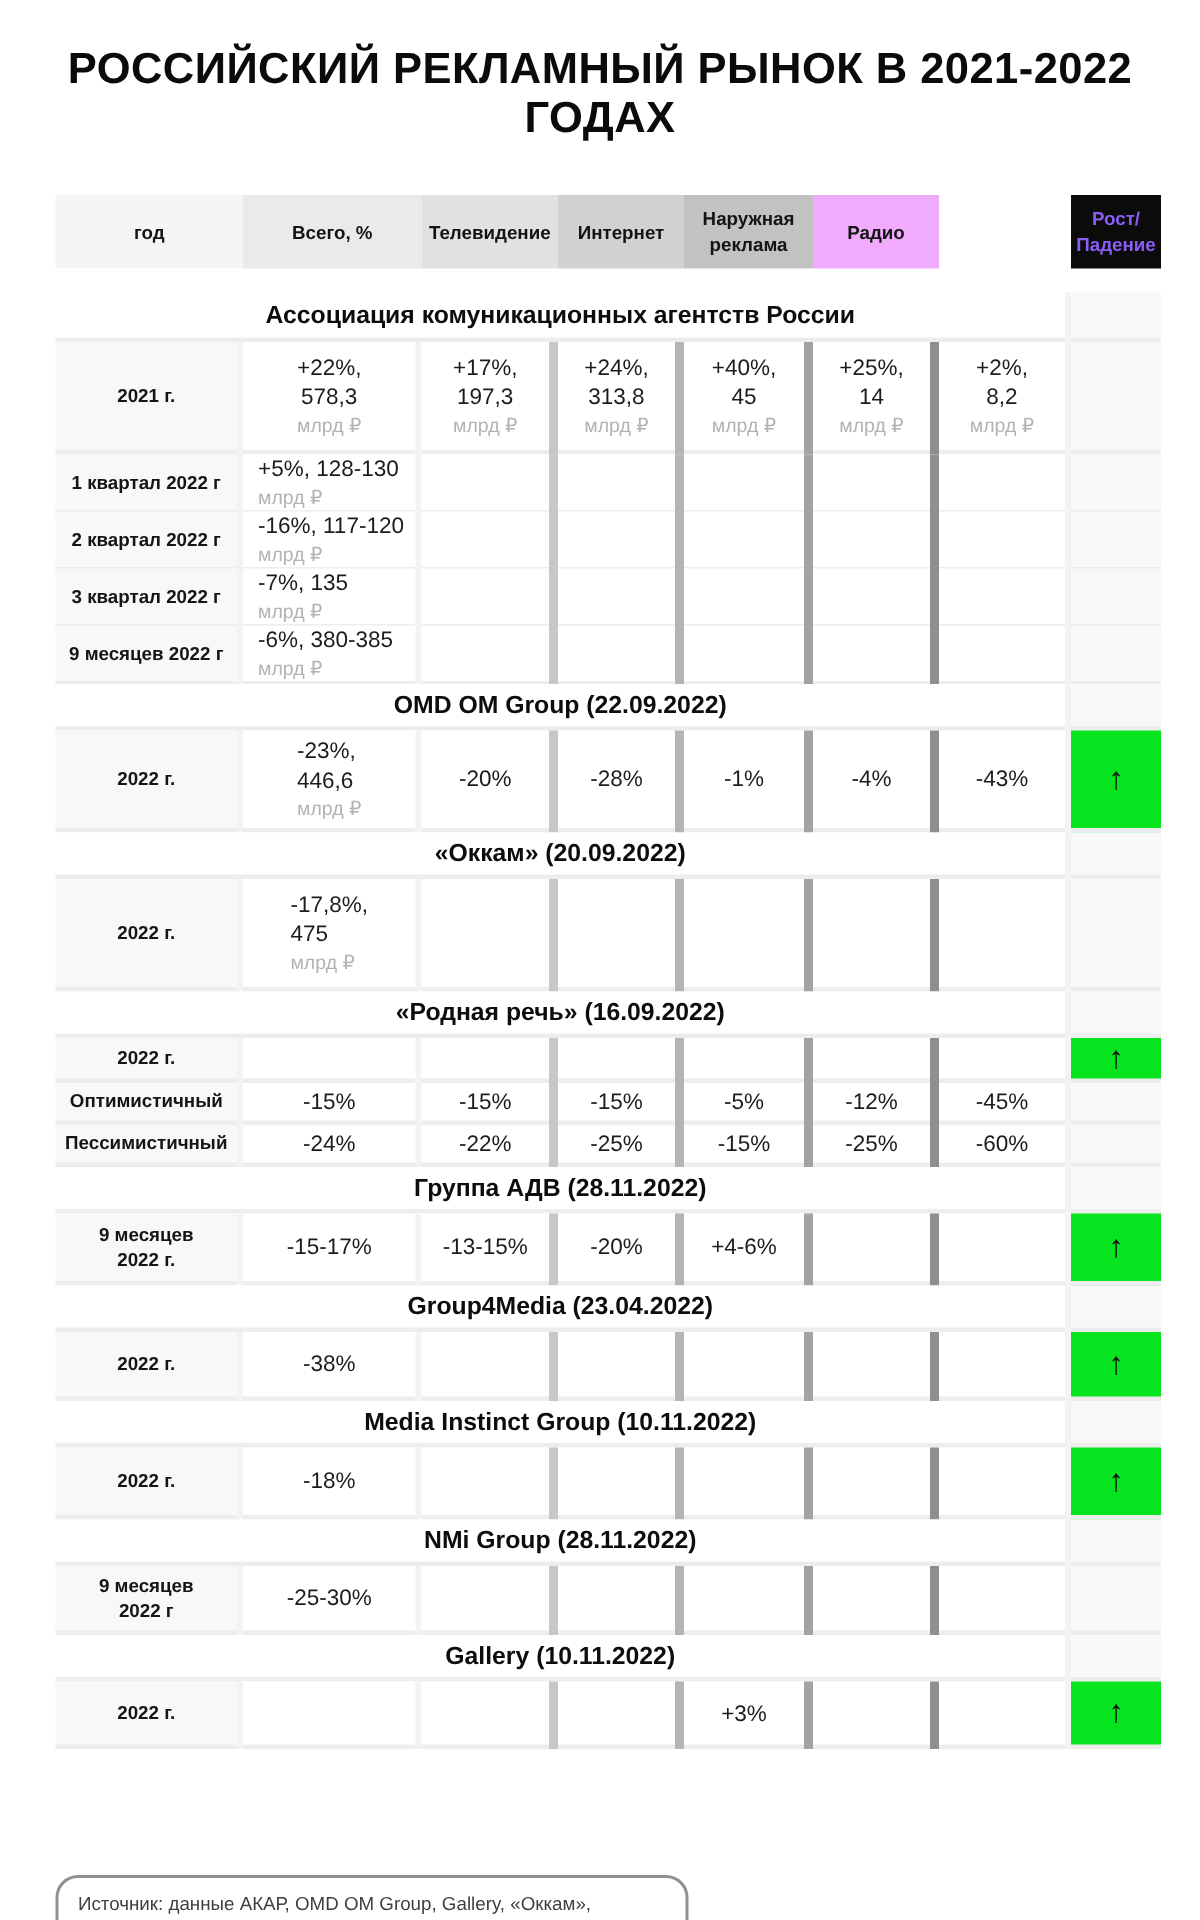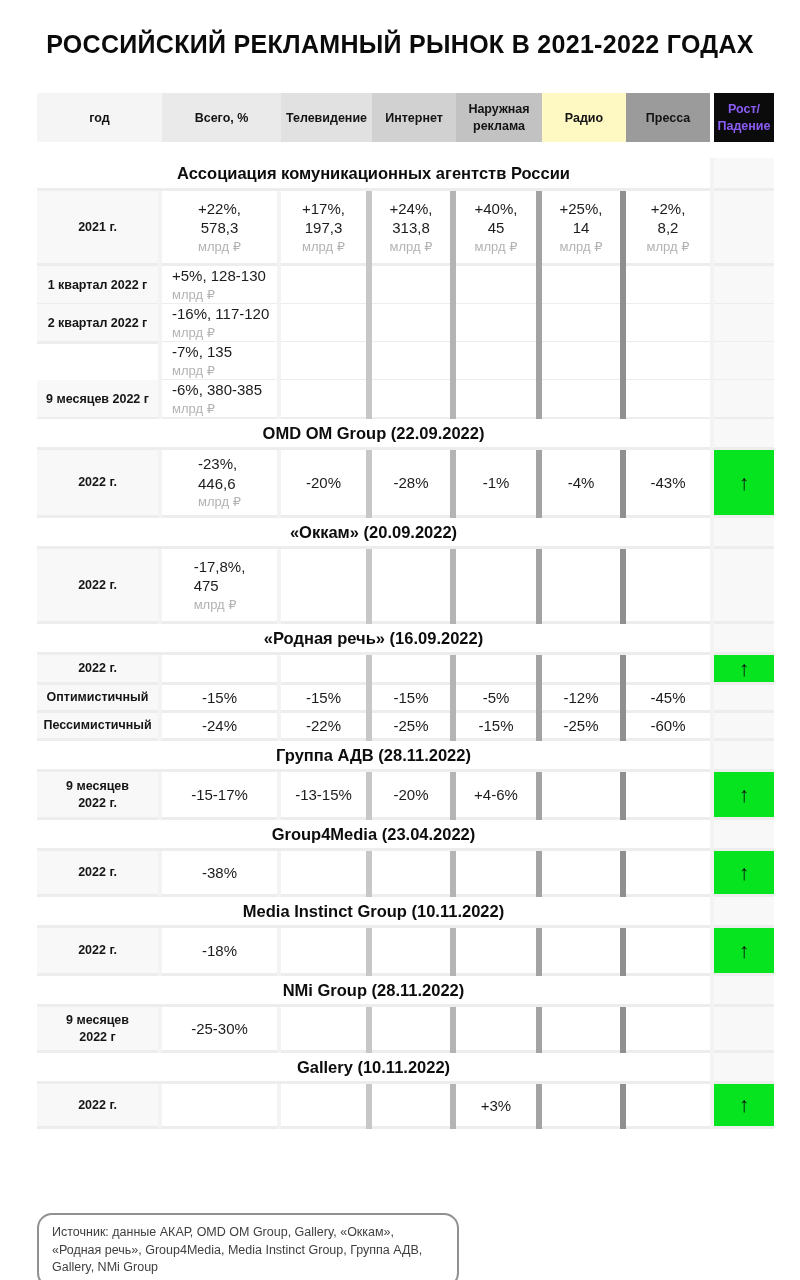--- a/index.html
+++ b/index.html
@@ -4,21 +4,21 @@
 <style>
   html,body{margin:0;padding:0;background:#ffffff;}
   body{
     width:800px;height:1280px;overflow:hidden;
     font-family:"Liberation Sans","DejaVu Sans",sans-serif;
     color:#1c1c1c;-webkit-font-smoothing:antialiased;
   }
   .page-title{
     margin:30px 20px 34px 20px;
     text-align:center;
-    font-size:25px;font-weight:800;letter-spacing:.3px;color:#0b0b0b;
+    font-size:29px;font-weight:800;letter-spacing:.3px;color:#0b0b0b;
   }
   .market-table{width:735px;margin-left:37px;}
   .row{
     display:grid;
     grid-template-columns:121px 4px 115px 4px 85px 6px 78px 6px 80px 6px 78px 6px 84px 4px 60px;
   }
   .row.header{margin-bottom:3px;}
   .hcell{
     display:flex;align-items:center;justify-content:center;
     text-align:center;font-size:12.5px;font-weight:bold;color:#141414;
@@ -66,22 +66,21 @@
 <h1 class="page-title">РОССИЙСКИЙ РЕКЛАМНЫЙ РЫНОК В 2021-2022 ГОДАХ</h1>
 
 <div class="market-table" id="market-table">
     <div class="row header" style="height: 62px;">
       <div class="hcell" style="grid-column: 1 / 3; background: rgb(245, 245, 245);">год</div>
       <div class="hcell" style="grid-column: 3 / 5; background: rgb(234, 234, 234);">Всего, %</div>
       <div class="hcell" style="grid-column: 5 / 7; background: rgb(225, 225, 225);">Телевидение</div>
       <div class="hcell" style="grid-column: 7 / 9; background: rgb(209, 209, 209);">Интернет</div>
       <div class="hcell" style="grid-column: 9 / 11; background: rgb(194, 194, 194);">Наружная
 реклама</div>
-      <div class="hcell" style="grid-column: 11 / 13; background: #fef9c3;">Радио</div>
-      <div class="hcell" style="grid-column: 13 / 14; background: rgb(155, 155, 155);">Пресса</div>
+      <div class="hcell" style="grid-column: 11 / 13; background: #f0abfc;">Радио</div>
       <div class="hcell black" style="grid-column: 15 / 16; background: rgb(11, 11, 11);">Рост/
 Падение</div>
       <div class="gapc" style="grid-column: 14 / 15;"></div>
     </div>
     <div class="row" style="height: 33px;">
       <div class="sec-cell" style="grid-column: 1 / 14;">Ассоциация комуникационных агентств России</div>
       <div class="gapc" style="grid-column: 14 / 15;"></div>
       <div class="tail stub" style="grid-column: 15 / 16;"></div>
     </div>
     <div class="row" style="height: 75px;">
@@ -175,20 +174,21 @@
       <div class="barc" style="background: rgb(180, 180, 180); grid-column: 8 / 9;"></div>
       <div class="cell" style="grid-column: 9 / 10;"></div>
       <div class="barc" style="background: rgb(163, 163, 163); grid-column: 10 / 11;"></div>
       <div class="cell" style="grid-column: 11 / 12;"></div>
       <div class="barc" style="background: rgb(143, 143, 143); grid-column: 12 / 13;"></div>
       <div class="cell" style="grid-column: 13 / 14;"></div>
       <div class="gapc" style="grid-column: 14 / 15;"></div>
       <div class="tail stub" style="grid-column: 15 / 16;"></div>
     </div>
     <div class="row" style="height: 38px;">
+      <div class="label" style="grid-column: 1 / 2;">3 квартал 2022 г</div>
       <div class="gapc" style="grid-column: 2 / 3;"></div>
       <div class="cell left" style="grid-column: 3 / 4; align-items: center;">
         <div class="vblock lblock">
           <div class="vline">-7%, 135</div>
           <div class="unit">млрд ₽</div>
         </div>
       </div>
       <div class="gapc" style="grid-column: 4 / 5;"></div>
       <div class="cell" style="grid-column: 5 / 6;"></div>
       <div class="barc" style="background: rgb(199, 199, 199); grid-column: 6 / 7;"></div>

